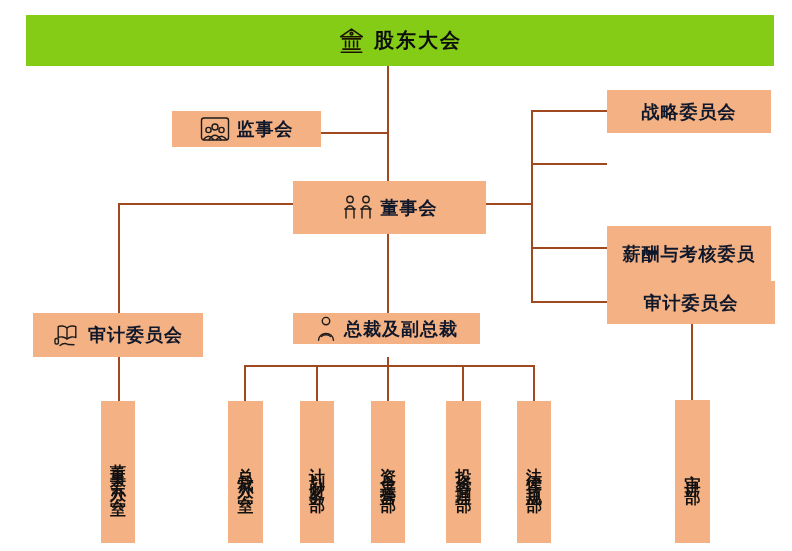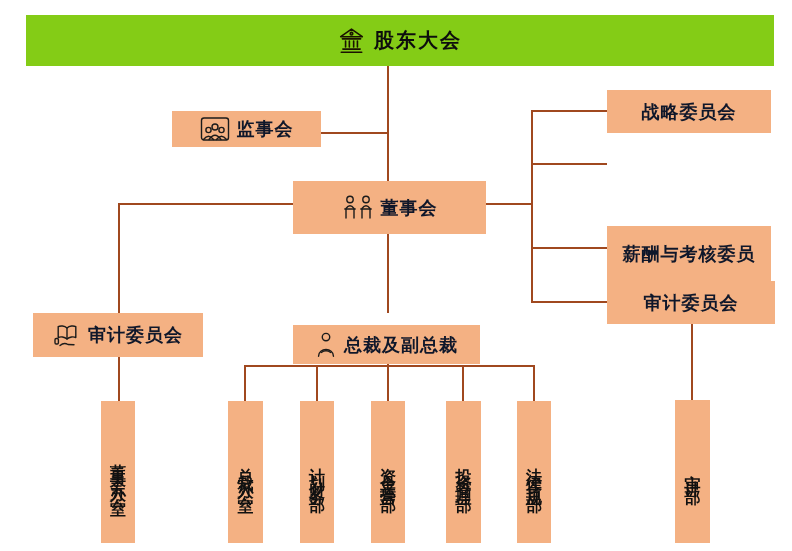--- a/index.html
+++ b/index.html
@@ -108,21 +108,21 @@
       <svg width="28" height="28" viewBox="0 0 28 28" fill="none" stroke="#1b1b1b" stroke-width="1.4" stroke-linecap="round" stroke-linejoin="round">
         <path d="M14 7 C11.5 4.8 7.5 4.5 5.2 5.6 V16.5 C7.5 15.4 11.5 15.7 14 18 C16.5 15.7 20.5 15.4 22.8 16.5 V5.6 C20.5 4.5 16.5 4.8 14 7 Z"></path>
         <path d="M14 7 V18"></path>
         <rect x="2" y="17.5" width="3.4" height="5.5" rx="1.2"></rect>
         <path d="M7 24.5 q4 -3.5 8 -1 l6 0.3"></path>
       </svg>
     </span>
     <span class="lbl">审计委员会</span>
   </div>
 
-  <div class="node" style="left:293px;top:325px;width:187px;height:39px;">
+  <div class="node" style="left:293px;top:313px;width:187px;height:31px;">
     <span class="icon">
       <svg width="22" height="28" viewBox="0 0 22 30" fill="none" stroke="#1b1b1b" stroke-width="1.5" stroke-linecap="round" stroke-linejoin="round">
         <circle cx="11" cy="6.5" r="4"></circle>
         <path d="M3 27 C3 17.5 19 17.5 19 27"></path>
         <path d="M6 23 q5 -3.5 10 0"></path>
       </svg>
     </span>
     <span class="lbl">总裁及副总裁</span>
   </div>
 

